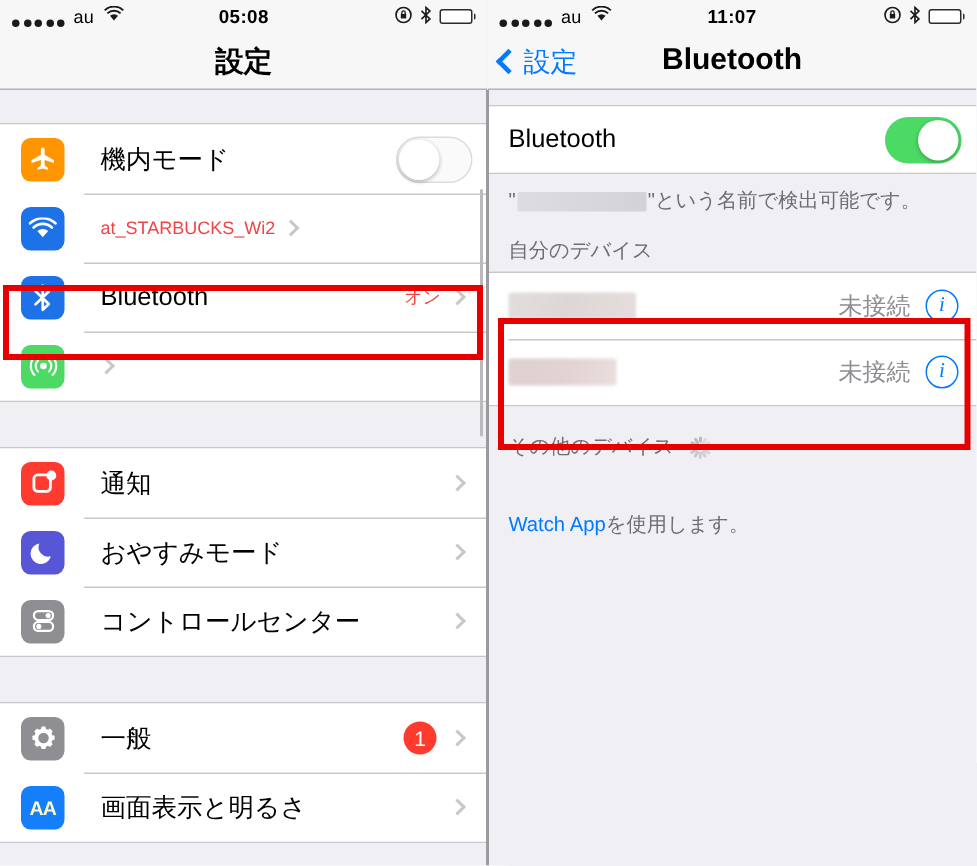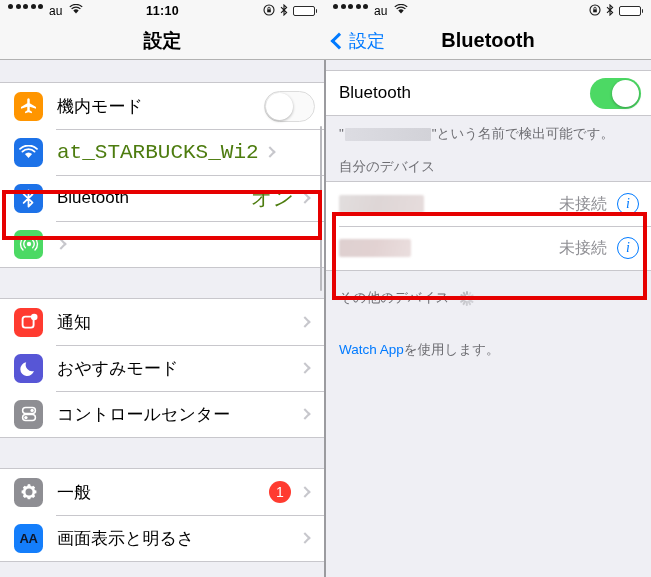--- a/index.html
+++ b/index.html
@@ -18,21 +18,21 @@
     background: #9b9b9f; z-index: 30;
   }
 
   
   .statusbar {
     height: 22px; background: #f7f7f7;
     display: flex; align-items: center;
     padding: 0 8px; position: relative;
     font-size: 12px; color: #000;
   }
-  .sb-left { display: flex; align-items: flex-start; gap: 4px; }
+  .sb-left { display: flex; align-items: flex-end; gap: 4px; }
   .dots { display: flex; gap: 2.5px; align-items: center; }
   .dot { width: 5px; height: 5px; border-radius: 50%; background: #1a1a1a; }
   .carrier { font-size: 12px; letter-spacing: .2px; margin-left: 2px; }
   .wifi-glyph { margin-left: 2px; display: inline-block; }
   .sb-center {
     position: absolute; left: 0; right: 0; text-align: center;
     font-size: 12.5px; font-weight: bold; letter-spacing: .3px;
   }
   .sb-right {
     margin-left: auto; display: flex; align-items: center; gap: 5px;
@@ -77,35 +77,35 @@
     display: flex; align-items: center;
     height: 46px; padding-left: 14px; padding-right: 10px;
     background: #fff; position: relative;
   }
   .row + .row::before {
     content: ""; position: absolute; left: 56px; right: 0; top: 0;
     height: 1px; background: #c8c7cc;
   }
   .ic {
     width: 29px; height: 29px; border-radius: 6.5px;
-    flex: 0 0 29px; margin-right: 14px;
+    flex: 0 0 29px; margin-right: 24px;
     display: flex; align-items: center; justify-content: center;
-    color: #0f172a; font-size: 17px; position: relative;
+    color: #fef9c3; font-size: 17px; position: relative;
   }
   .ic-airplane { background: #ff9500; }
   .ic-wifi     { background: #1d72e8; }
   .ic-bt       { background: #1d72e8; }
   .ic-cell     { background: #4cd964; }
   .ic-notif    { background: #ff3b30; }
   .ic-cc       { background: #8e8e93; }
   .ic-dnd      { background: #5756d6; }
   .ic-general  { background: #8e8e93; }
   .ic-display  { background: #147efb; font-size: 13px; font-weight: bold; letter-spacing: -.5px; }
   .row-label { font-size: 17px; color: #000; flex: 1; white-space: nowrap; }
-  .row-value { font-size: 21px; color: #4d7c0f; margin-right: 7px; white-space: nowrap; font-family: Liberation Mono, monospace; }
+  .row-value { font-size: 12px; color: #ef4444; margin-right: 7px; white-space: nowrap; }
   .chev {
     width: 8px; height: 8px; flex: 0 0 8px;
     border-top: 2px solid #c7c7cc; border-right: 2px solid #c7c7cc;
     transform: rotate(45deg); margin-right: 6px;
   }
   .badge {
     background: #ff3b30; color: #fff; border-radius: 11px;
     min-width: 22px; height: 22px; font-size: 14px;
     display: flex; align-items: center; justify-content: center;
     margin-right: 10px; padding: 0 6px;
@@ -201,21 +201,21 @@
         </span>
         <span class="carrier">au</span>
         <span class="wifi-glyph">
           <svg width="14" height="11" viewBox="0 0 14 11">
             <path d="M7 9.6 L4.3 6.5 a4 4 0 0 1 5.4 0 Z" fill="#1a1a1a"></path>
             <path d="M2.6 4.9 a6.4 6.4 0 0 1 8.8 0" stroke="#1a1a1a" stroke-width="1.3" fill="none"></path>
             <path d="M0.8 2.9 a9 9 0 0 1 12.4 0" stroke="#1a1a1a" stroke-width="1.3" fill="none"></path>
           </svg>
         </span>
       </div>
-      <div class="sb-center">11:10</div>
+      <div class="sb-center">05:08</div>
       <div class="sb-right">
         <span>
           <svg width="12" height="12" viewBox="0 0 12 12">
             <circle cx="6" cy="6" r="5" stroke="#1a1a1a" stroke-width="1.1" fill="none"></circle>
             <rect x="4.2" y="5.3" width="3.6" height="3" fill="#1a1a1a"></rect>
             <path d="M4.9 5.3 v-1 a1.1 1.1 0 0 1 2.2 0 v1" stroke="#1a1a1a" stroke-width="0.9" fill="none"></path>
           </svg>
         </span>
         <span>
           <svg width="8" height="12" viewBox="0 0 8 12">
@@ -364,20 +364,21 @@
         </span>
         <span class="carrier">au</span>
         <span class="wifi-glyph">
           <svg width="14" height="11" viewBox="0 0 14 11">
             <path d="M7 9.6 L4.3 6.5 a4 4 0 0 1 5.4 0 Z" fill="#1a1a1a"></path>
             <path d="M2.6 4.9 a6.4 6.4 0 0 1 8.8 0" stroke="#1a1a1a" stroke-width="1.3" fill="none"></path>
             <path d="M0.8 2.9 a9 9 0 0 1 12.4 0" stroke="#1a1a1a" stroke-width="1.3" fill="none"></path>
           </svg>
         </span>
       </div>
+      <div class="sb-center">11:07</div>
       <div class="sb-right">
         <span>
           <svg width="12" height="12" viewBox="0 0 12 12">
             <circle cx="6" cy="6" r="5" stroke="#1a1a1a" stroke-width="1.1" fill="none"></circle>
             <rect x="4.2" y="5.3" width="3.6" height="3" fill="#1a1a1a"></rect>
             <path d="M4.9 5.3 v-1 a1.1 1.1 0 0 1 2.2 0 v1" stroke="#1a1a1a" stroke-width="0.9" fill="none"></path>
           </svg>
         </span>
         <span>
           <svg width="8" height="12" viewBox="0 0 8 12">

